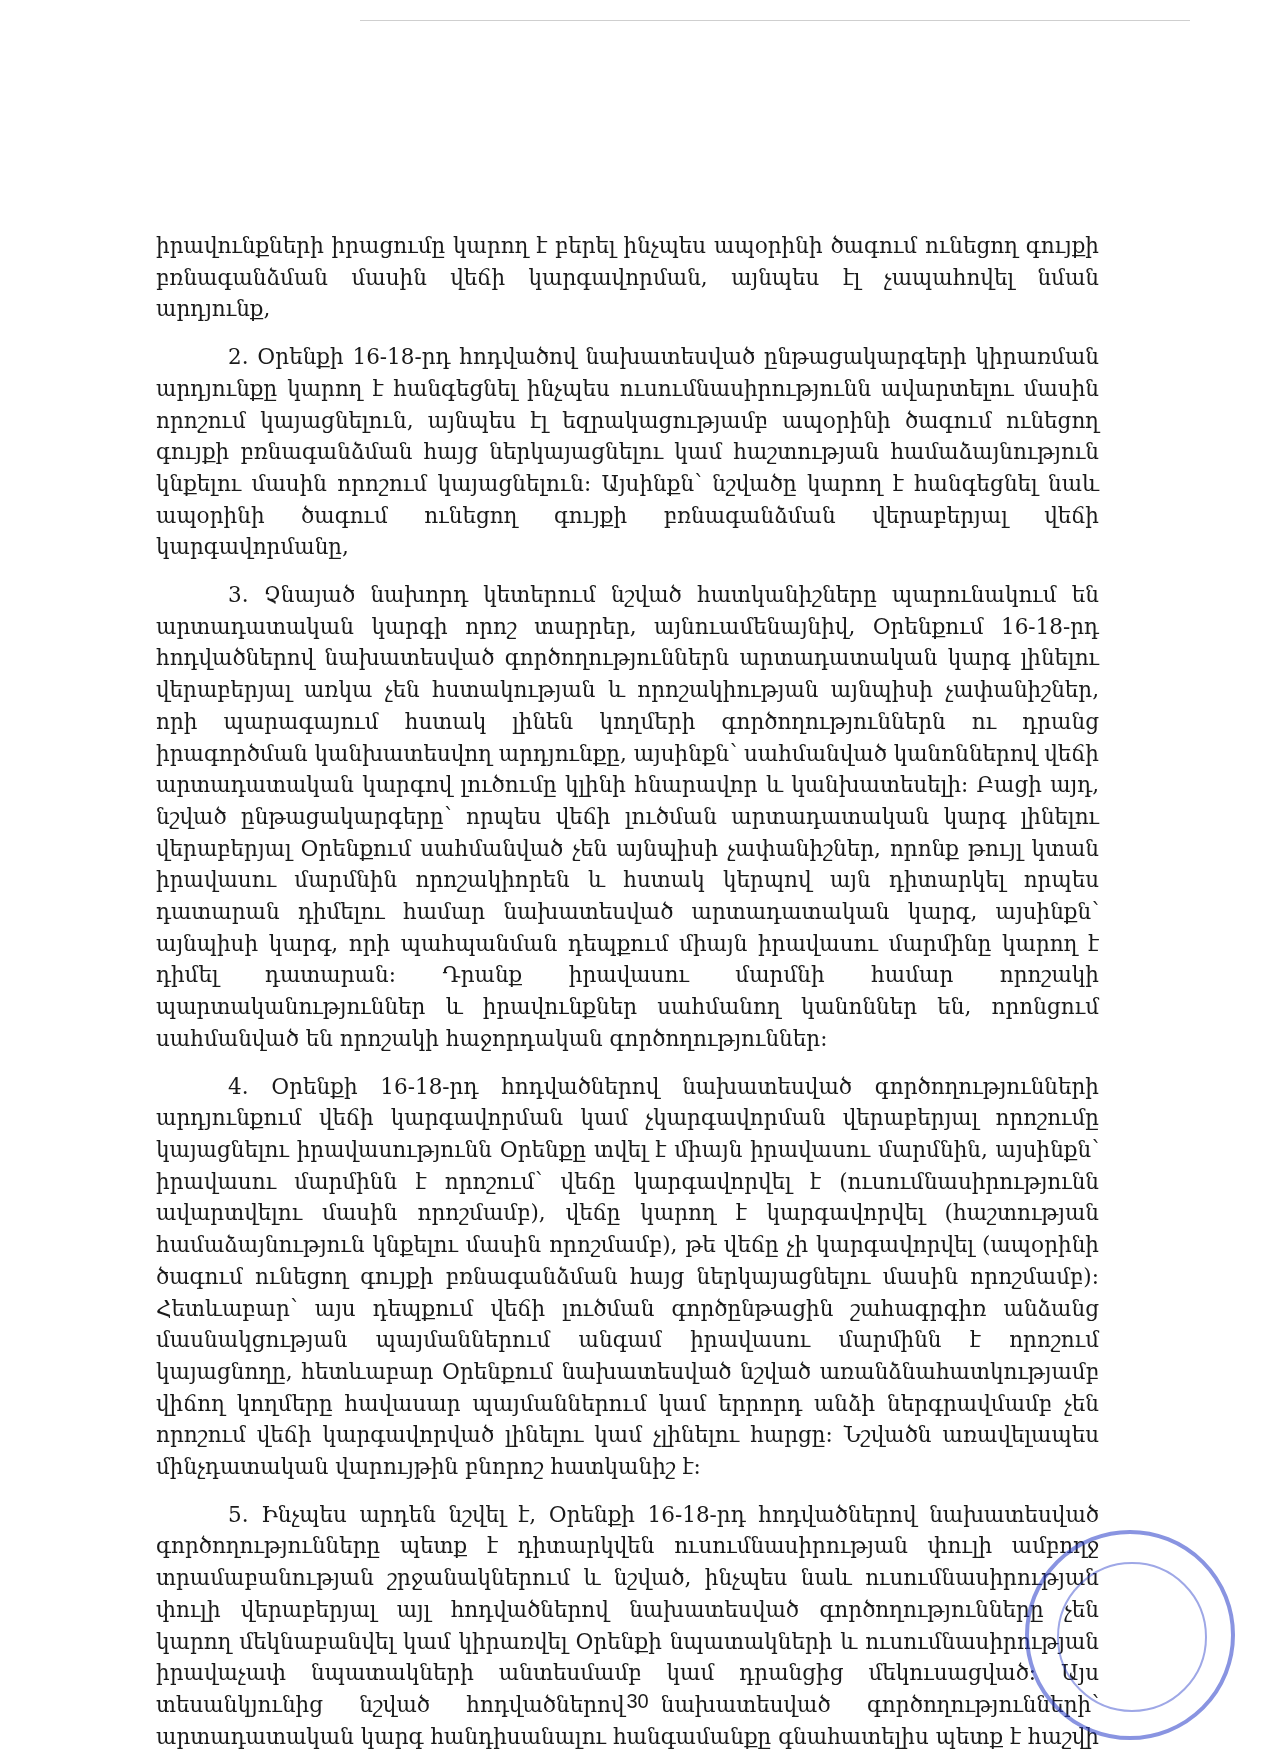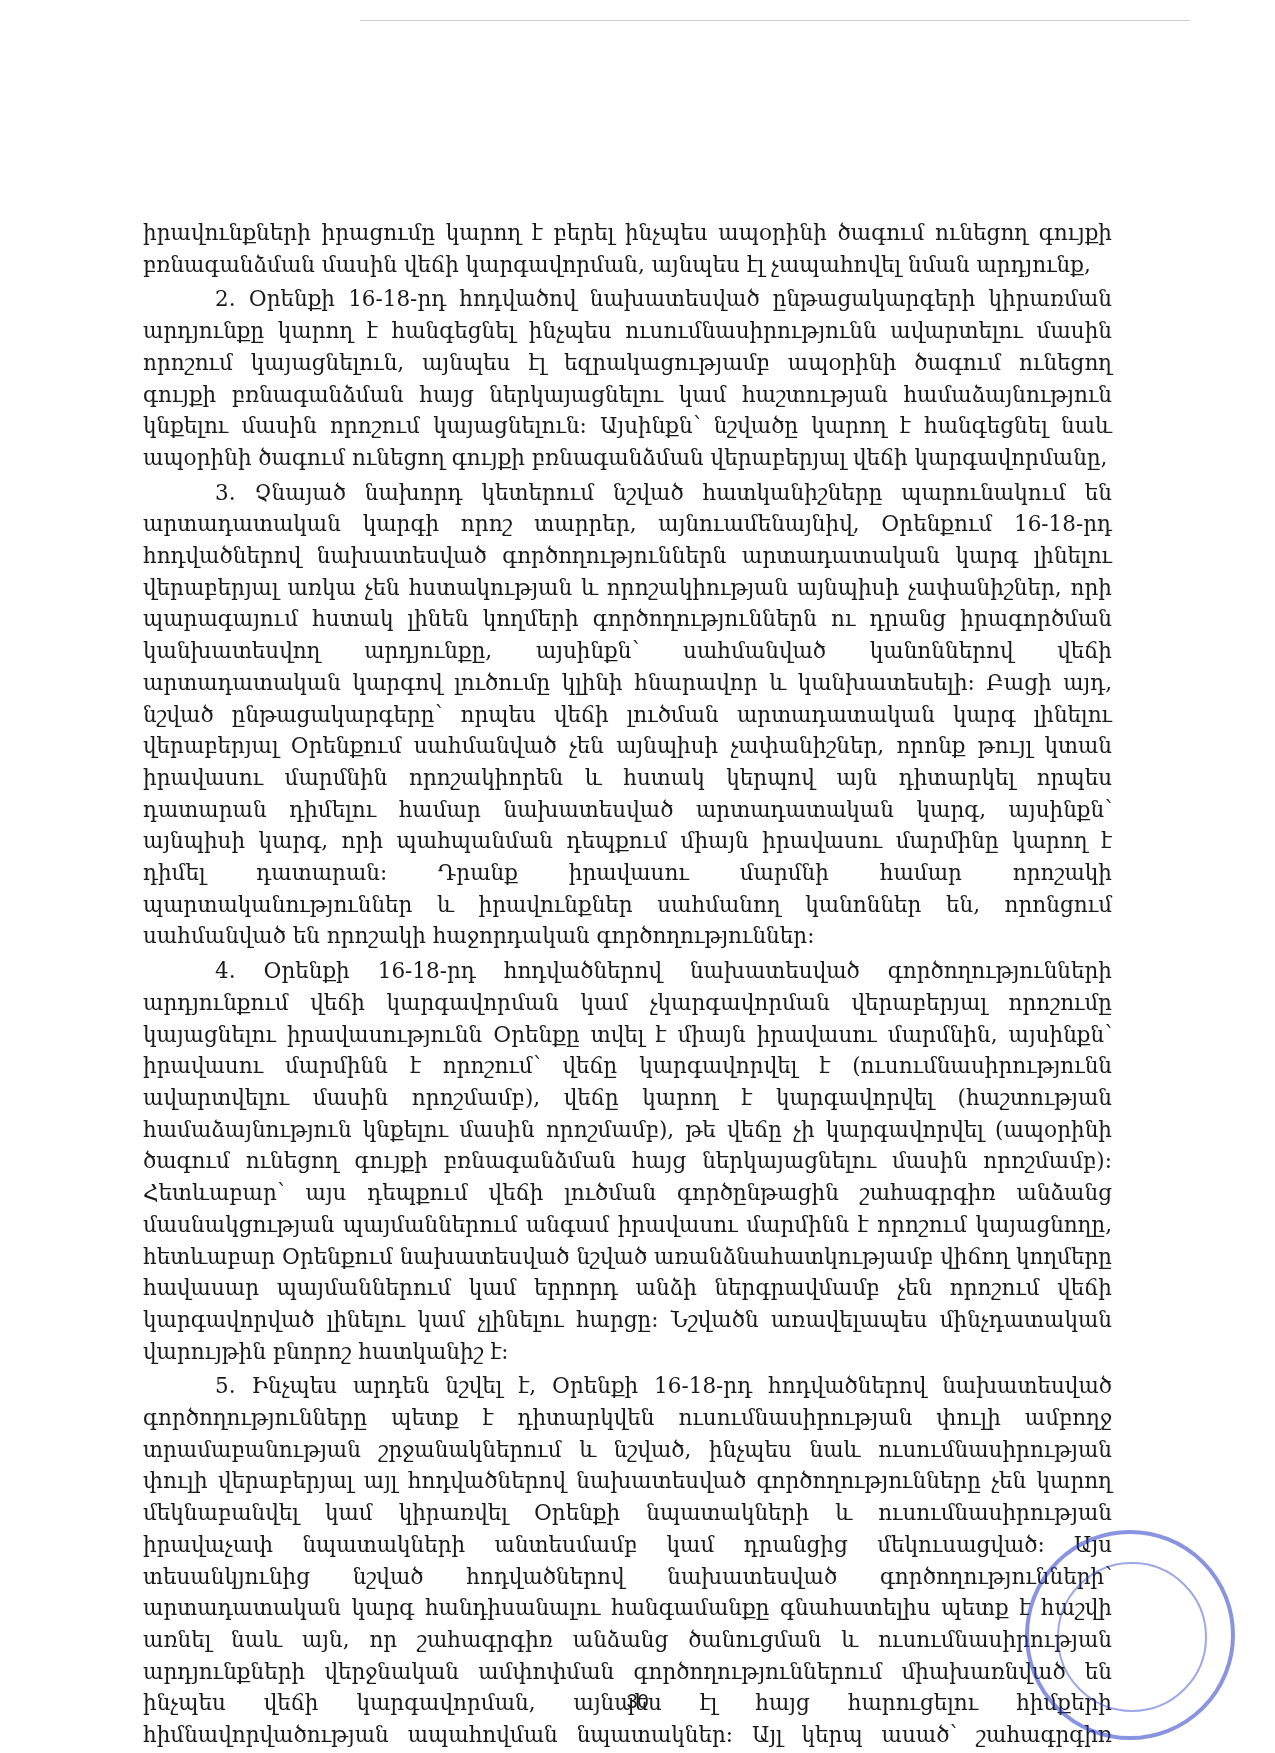--- a/index.html
+++ b/index.html
@@ -1,19 +1,19 @@
 <!DOCTYPE html>
 <html><head>
 <meta charset="utf-8">
 <style>
   html, body { margin:0; padding:0; background:#ffffff; }
   body { width:1275px; height:1753px; position:relative; overflow:hidden; font-family:"DejaVu Serif", serif; color:#1a1a1a; }
   .topline { position:absolute; left:360px; top:20px; width:830px; height:1px; background:#cfcfcf; }
   .content { position:absolute; left:140px; top:214px; width:975px; font-size:21.5px; line-height:31.7px; }
-  .p { text-align:justify; text-align-last:left; margin:3px; }
+  .p { text-align:justify; text-align-last:left; margin:16px; }
   .indent { text-indent:72px; }
   .pagenum { position:absolute; left:0; width:1275px; top:1690px; text-align:center; font-family:"Liberation Sans", sans-serif; font-size:20px; }
   .stamp { position:absolute; left:1025px; top:1530px; width:210px; height:210px; border-radius:50%; border:4px solid rgba(40,60,200,0.55); box-sizing:border-box; }
   .stamp::after { content:""; position:absolute; left:28px; top:28px; width:146px; height:146px; border-radius:50%; border:2px solid rgba(40,60,200,0.45); }
 </style>
 </head>
 <body>
 
 <div class="topline"></div>
 

